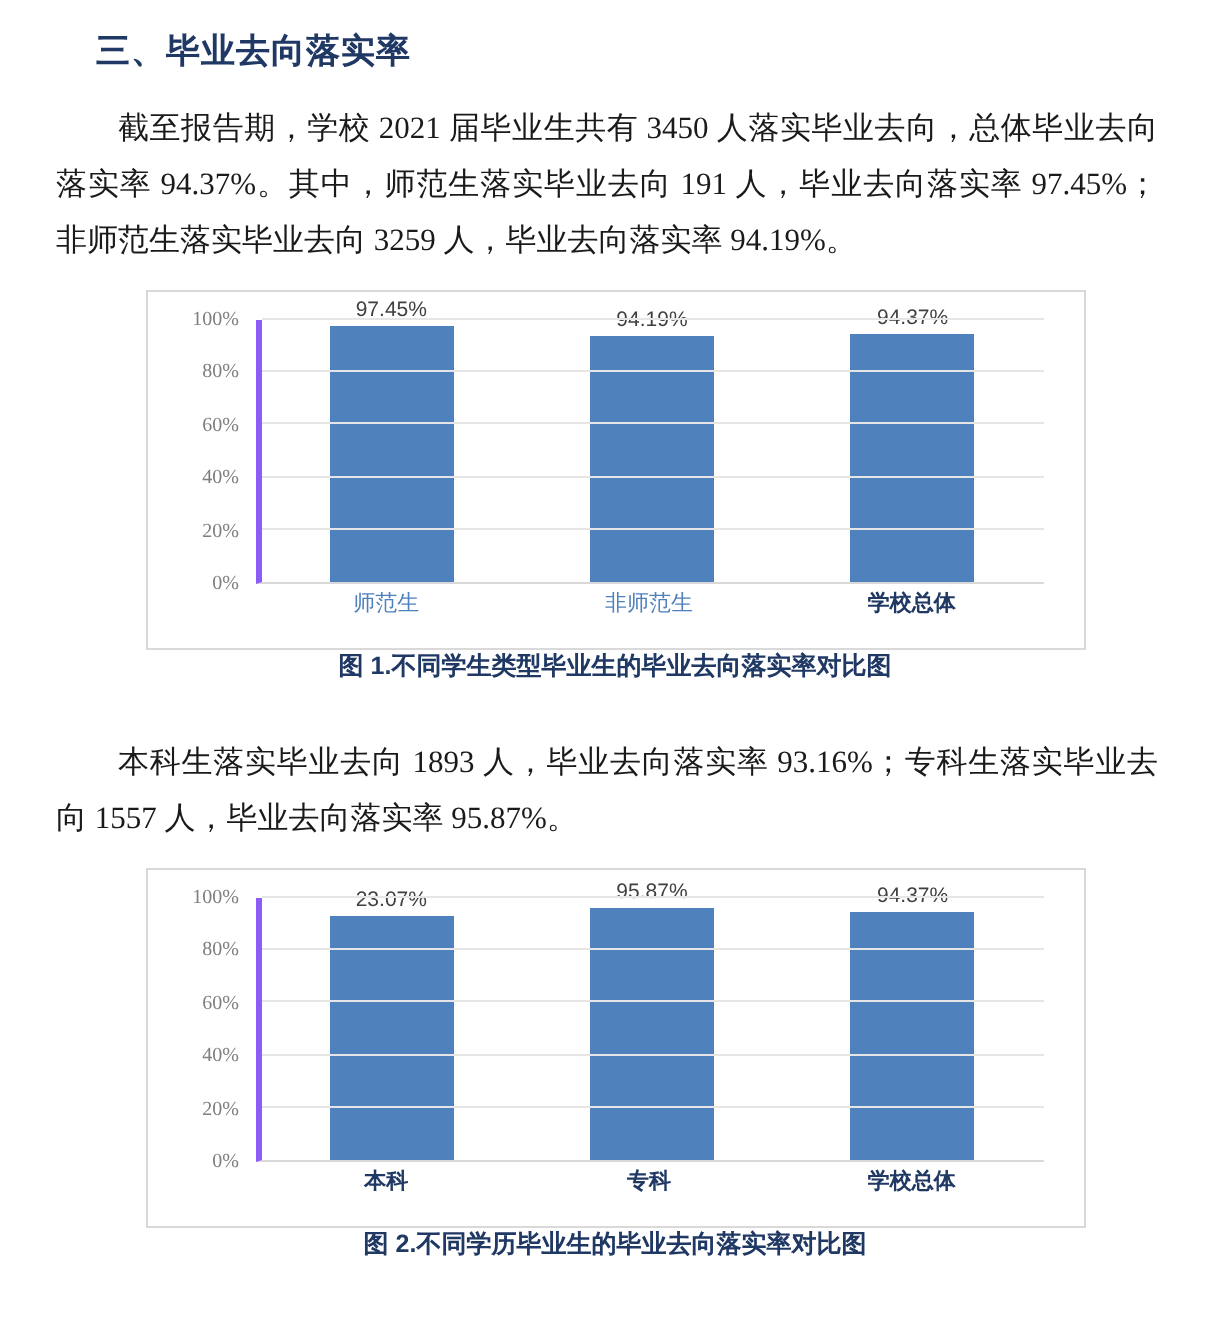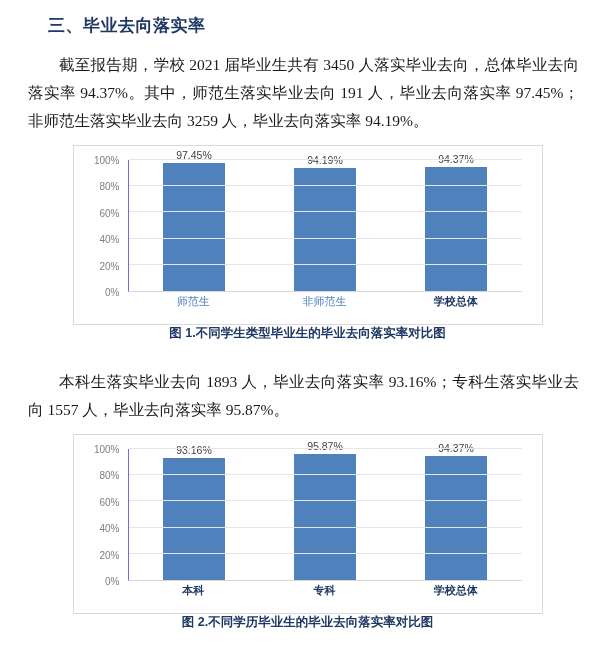--- a/index.html
+++ b/index.html
@@ -60,32 +60,32 @@
     position: absolute;
     left: 0;
     top: 4px;
     bottom: 26px;
     width: 40px;
   }
   .y-tick {
     position: absolute;
     right: 4px;
     transform: translateY(-50%);
-    font-family: Liberation Sans, sans-serif;
+    font-family: Liberation Serif, serif;
     font-size: 10px;
     color: #7f7f7f;
     white-space: nowrap;
   }
   .grid-area {
     position: absolute;
     left: 44px;
     right: 6px;
     top: 4px;
     bottom: 26px;
-    border-left: 1px solid #8b5cf6;
+    border-left: 3px solid #8b5cf6;
     border-bottom: 1px solid #d9d9d9;
   }
   .gridline {
     position: absolute;
     left: 0;
     right: 0;
     border-top: 1px solid #e6e6e6;
   }
   .bars {
     position: absolute;
@@ -206,21 +206,21 @@
             <div class="y-tick" style="bottom: 0%; top: auto; transform: translateY(50%);">0%</div>
             <div class="y-tick" style="bottom: 20%; top: auto; transform: translateY(50%);">20%</div>
             <div class="y-tick" style="bottom: 40%; top: auto; transform: translateY(50%);">40%</div>
             <div class="y-tick" style="bottom: 60%; top: auto; transform: translateY(50%);">60%</div>
             <div class="y-tick" style="bottom: 80%; top: auto; transform: translateY(50%);">80%</div>
             <div class="y-tick" style="bottom: 100%; top: auto; transform: translateY(50%);">100%</div>
           </div>
         <div class="grid-area">
           <div class="bars">
               <div class="bar-slot">
-                <div class="bar-label" style="bottom: 93.16%; margin-bottom: 2px;">93.16%</div>
+                <div class="bar-label" style="bottom: 93.16%; margin-bottom: 2px;">23.07%</div>
                 <div class="bar" style="height: 93.16%; background: rgb(79, 129, 189);"></div>
               </div>
               <div class="bar-slot">
                 <div class="bar-label" style="bottom: 95.87%; margin-bottom: 2px;">95.87%</div>
                 <div class="bar" style="height: 95.87%; background: rgb(79, 129, 189);"></div>
               </div>
               <div class="bar-slot">
                 <div class="bar-label" style="bottom: 94.37%; margin-bottom: 2px;">94.37%</div>
                 <div class="bar" style="height: 94.37%; background: rgb(79, 129, 189);"></div>
               </div>

